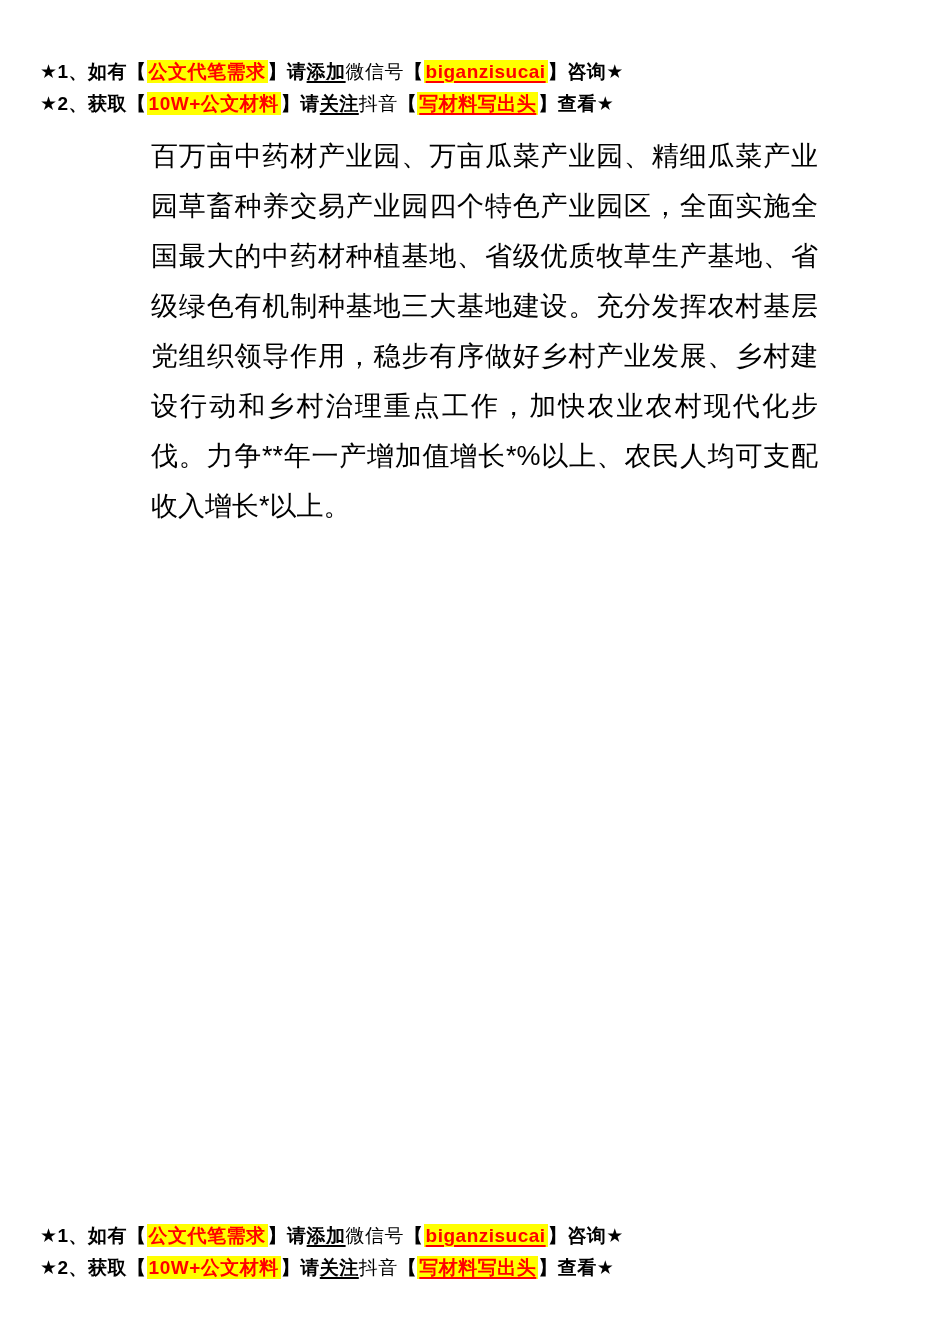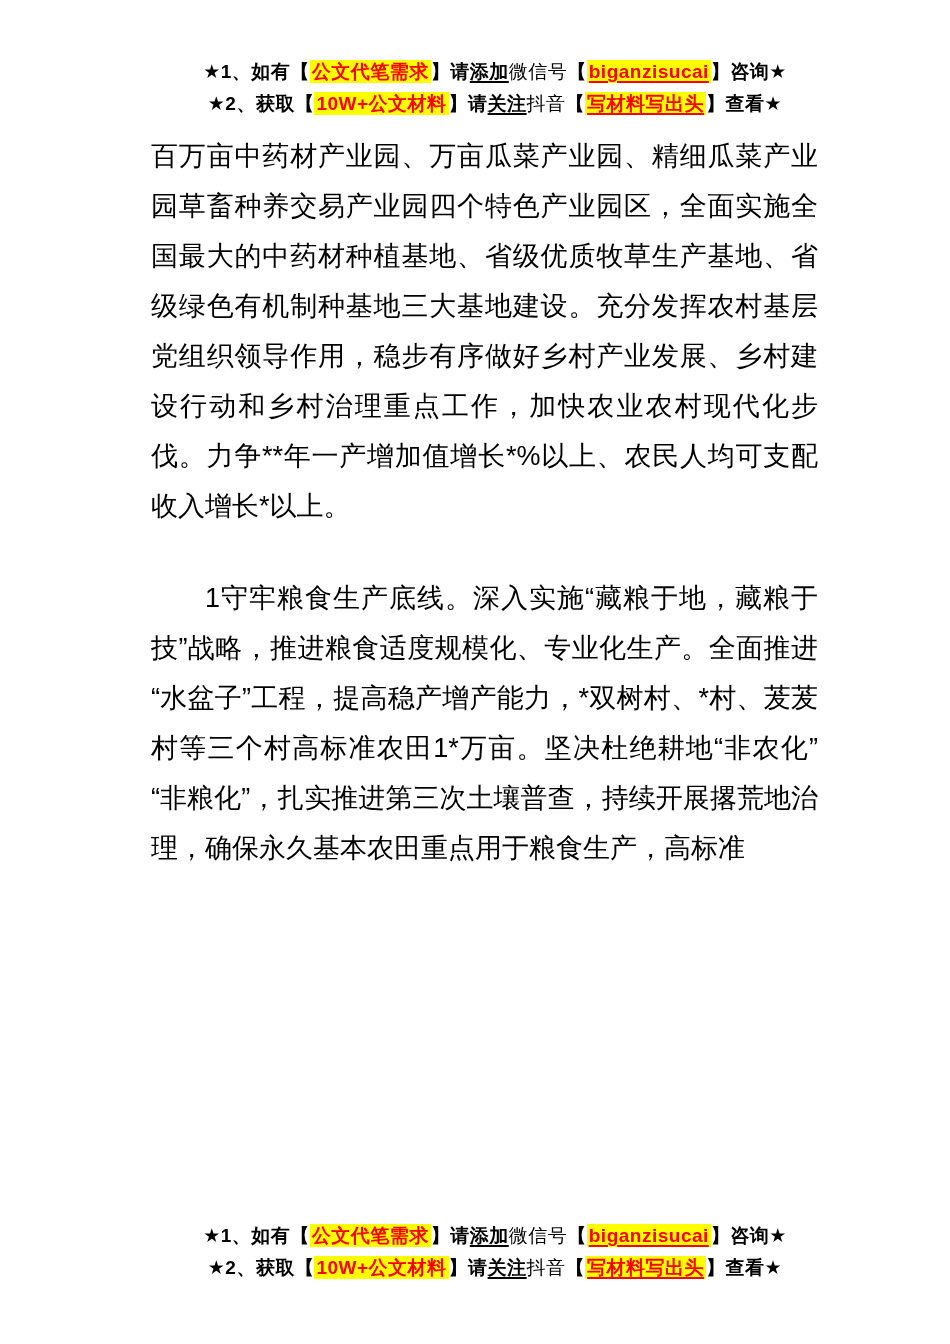--- a/index.html
+++ b/index.html
@@ -10,21 +10,21 @@
     width: 950px;
     height: 1344px;
     background: #ffffff;
     color: #000000;
     font-family: "Liberation Sans", "DejaVu Sans", sans-serif;
     position: relative;
     overflow: hidden;
   }
   
   .promo {
-    text-align: center;
+    text-align: left;
     font-size: 19px;
     line-height: 32px;
     font-weight: 700;
     letter-spacing: 0.5px;
     margin-left: 40px;
   }
   .promo-top { padding-top: 56px; }
   .promo-bottom {
     position: absolute;
     left: 0;
@@ -73,19 +73,18 @@
 </head>
 <body style="--hl-bg: #ffff00; --hl-fg: #ff0000; background: rgb(255, 255, 255); color: rgb(0, 0, 0);">
 
 <div class="page">
   <div class="promo promo-top" id="promo-top">
       <div class="promo-line"><span class="seg seg-bold">★1、如有【</span><span class="seg seg-highlight">公文代笔需求</span><span class="seg seg-bold">】请</span><span class="seg seg-bold-underline">添加</span><span class="seg seg-plain">微信号</span><span class="seg seg-bold">【</span><span class="seg seg-highlight-underline">biganzisucai</span><span class="seg seg-bold">】咨询★</span></div>
       <div class="promo-line"><span class="seg seg-bold">★2、获取【</span><span class="seg seg-highlight">10W+公文材料</span><span class="seg seg-bold">】请</span><span class="seg seg-bold-underline">关注</span><span class="seg seg-plain">抖音</span><span class="seg seg-bold">【</span><span class="seg seg-highlight-underline">写材料写出头</span><span class="seg seg-bold">】查看★</span></div>
     </div>
   <div class="doc" id="doc-body">
       <p class="para">百万亩中药材产业园、万亩瓜菜产业园、精细瓜菜产业园草畜种养交易产业园四个特色产业园区，全面实施全国最大的中药材种植基地、省级优质牧草生产基地、省级绿色有机制种基地三大基地建设。充分发挥农村基层党组织领导作用，稳步有序做好乡村产业发展、乡村建设行动和乡村治理重点工作，加快农业农村现代化步伐。力争**年一产增加值增长*%以上、农民人均可支配收入增长*以上。</p>
-      <p class="para indent">1守牢粮食生产底线。深入实施“藏粮于地，藏粮于技”战略，推进粮食适度规模化、专业化生产。全面推进“水盆子”工程，提高稳产增产能力，*双树村、*村、茇茇村等三个村高标准农田1*万亩。坚决杜绝耕地“非农化”“非粮化”，扎实推进第三次土壤普查，持续开展撂荒地治理，确保永久基本农田重点用于粮食生产，高标准</p>
     </div>
   <div class="promo promo-bottom" id="promo-bottom">
       <div class="promo-line"><span class="seg seg-bold">★1、如有【</span><span class="seg seg-highlight">公文代笔需求</span><span class="seg seg-bold">】请</span><span class="seg seg-bold-underline">添加</span><span class="seg seg-plain">微信号</span><span class="seg seg-bold">【</span><span class="seg seg-highlight-underline">biganzisucai</span><span class="seg seg-bold">】咨询★</span></div>
       <div class="promo-line"><span class="seg seg-bold">★2、获取【</span><span class="seg seg-highlight">10W+公文材料</span><span class="seg seg-bold">】请</span><span class="seg seg-bold-underline">关注</span><span class="seg seg-plain">抖音</span><span class="seg seg-bold">【</span><span class="seg seg-highlight-underline">写材料写出头</span><span class="seg seg-bold">】查看★</span></div>
     </div>
 </div>
 
 </body></html>

